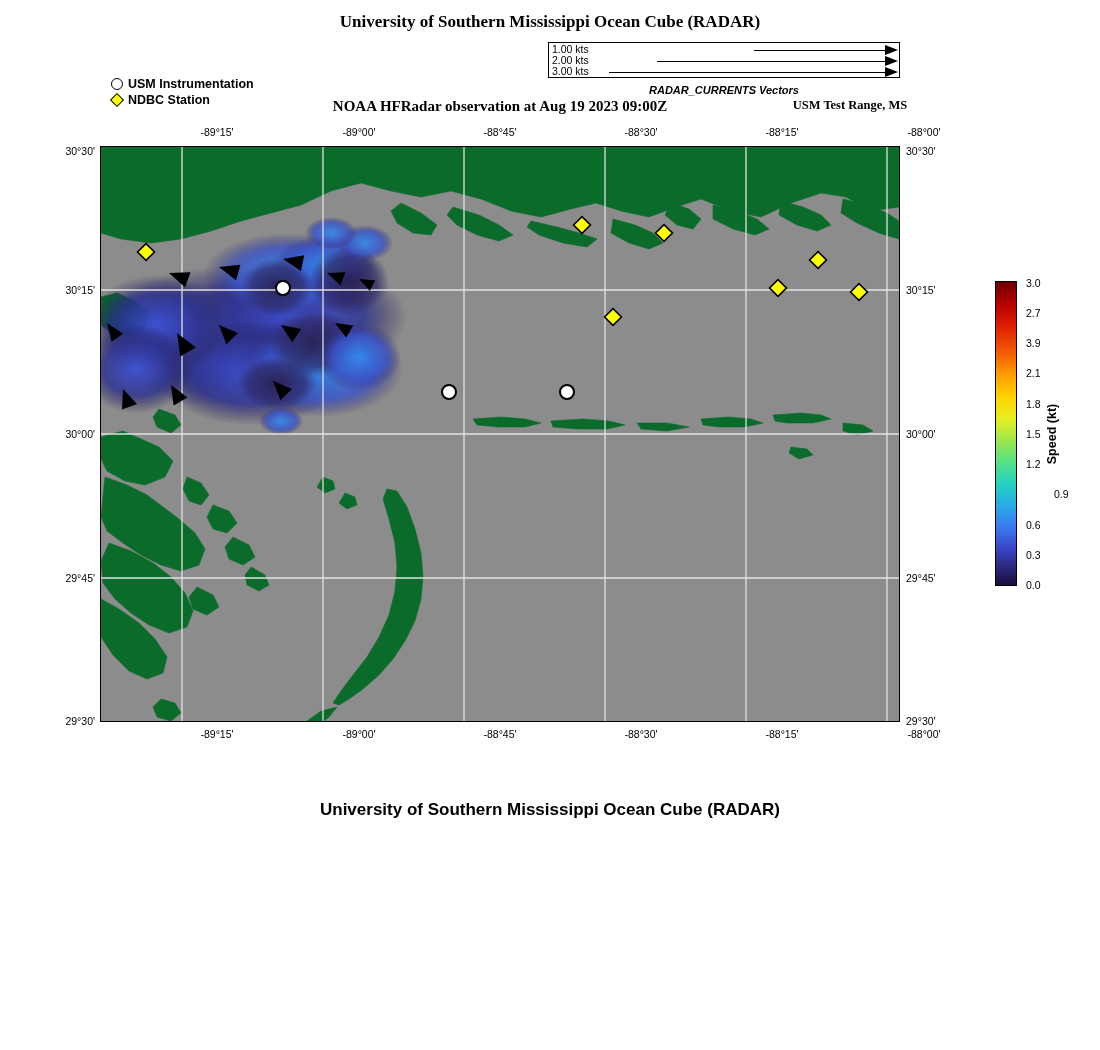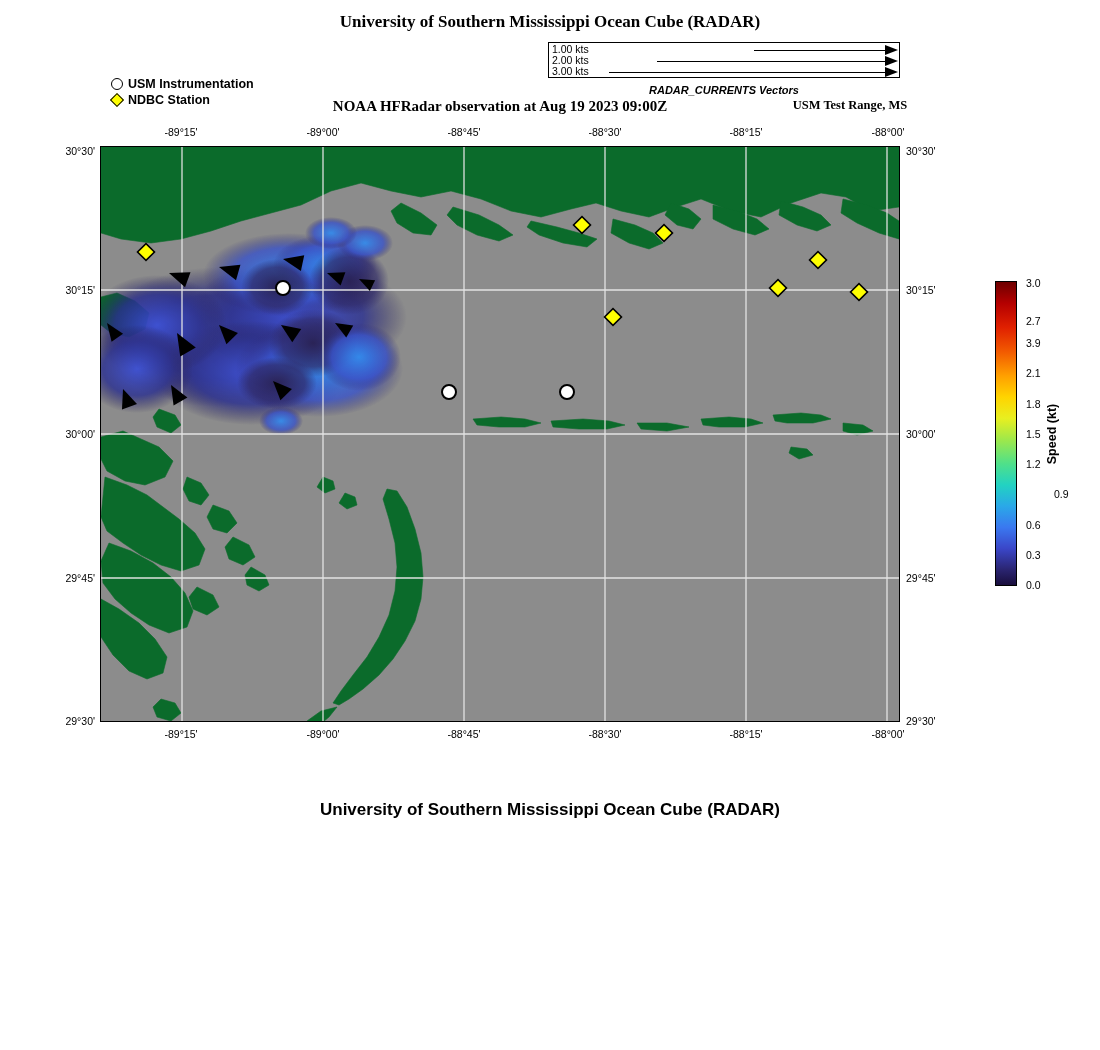--- a/index.html
+++ b/index.html
@@ -133,21 +133,21 @@
   }
   #map-canvas { position: absolute; left: 0; top: 0; width: 798px; height: 574px; }
 
   
   .tick-label {
     position: absolute;
     font-size: 10.5px;
     font-family: "Liberation Sans", sans-serif;
     white-space: nowrap;
   }
-  .tick-top, .tick-bottom { transform: translateX(-50%); }
+  .tick-top, .tick-bottom { transform: translateX(-50%); margin-left: 36px; }
   .tick-left { text-align: right; transform: translateY(-50%); }
   .tick-right { text-align: left; transform: translateY(-50%); }
 
   
   #colorbar {
     left: 995px; top: 281px;
     width: 22px; height: 305px;
     border: 1.1px solid #000000;
     box-sizing: border-box;
   }
@@ -409,21 +409,21 @@
           #9fe84a 52%,
           #4fe08a 60%,
           #22d2c2 67%,
           #2aa8e8 74%,
           #3a78f0 81%,
           #3a46c8 88%,
           #2a2470 95%,
           #190e3c 100%);"></div>
 </div>
 <div class="cb-tick" style="top:283px;">3.0</div>
-<div class="cb-tick" style="top:313px;margin-top:8px;">2.7</div>
+<div class="cb-tick" style="top:313px;">2.7</div>
 <div class="cb-tick" style="top:343px;">3.9</div>
 <div class="cb-tick" style="top:373px;">2.1</div>
 <div class="cb-tick" style="top:404px;">1.8</div>
 <div class="cb-tick" style="top:434px;">1.5</div>
 <div class="cb-tick" style="top:464px;">1.2</div>
 <div class="cb-tick" style="top:494px;padding-left:28px;">0.9</div>
 <div class="cb-tick" style="top:525px;">0.6</div>
 <div class="cb-tick" style="top:555px;">0.3</div>
 <div class="cb-tick" style="top:585px;">0.0</div>
 <div id="colorbar-title">Speed (kt)</div>

